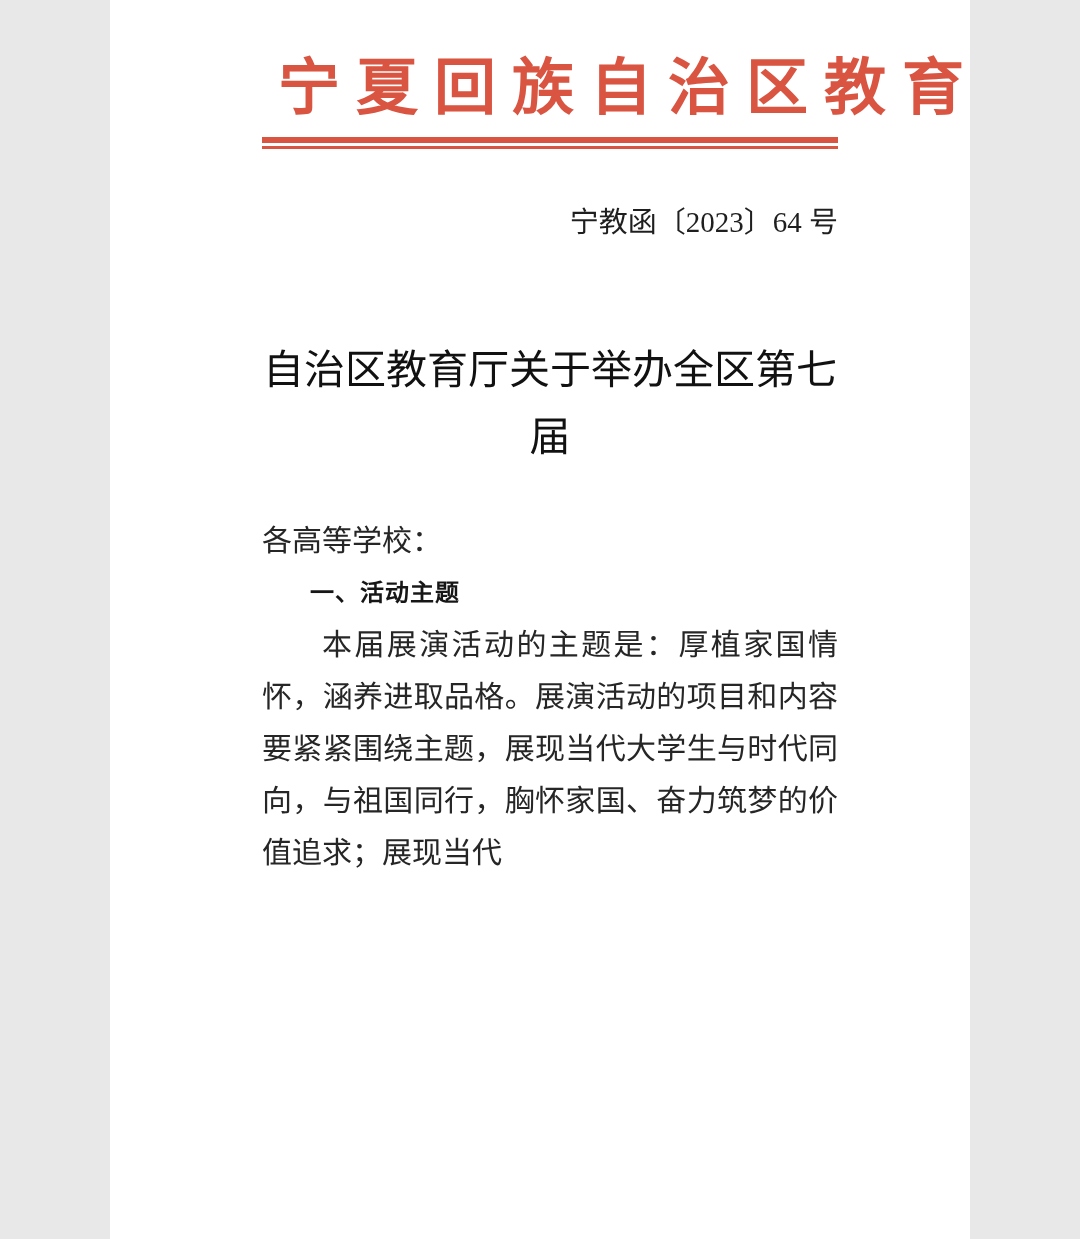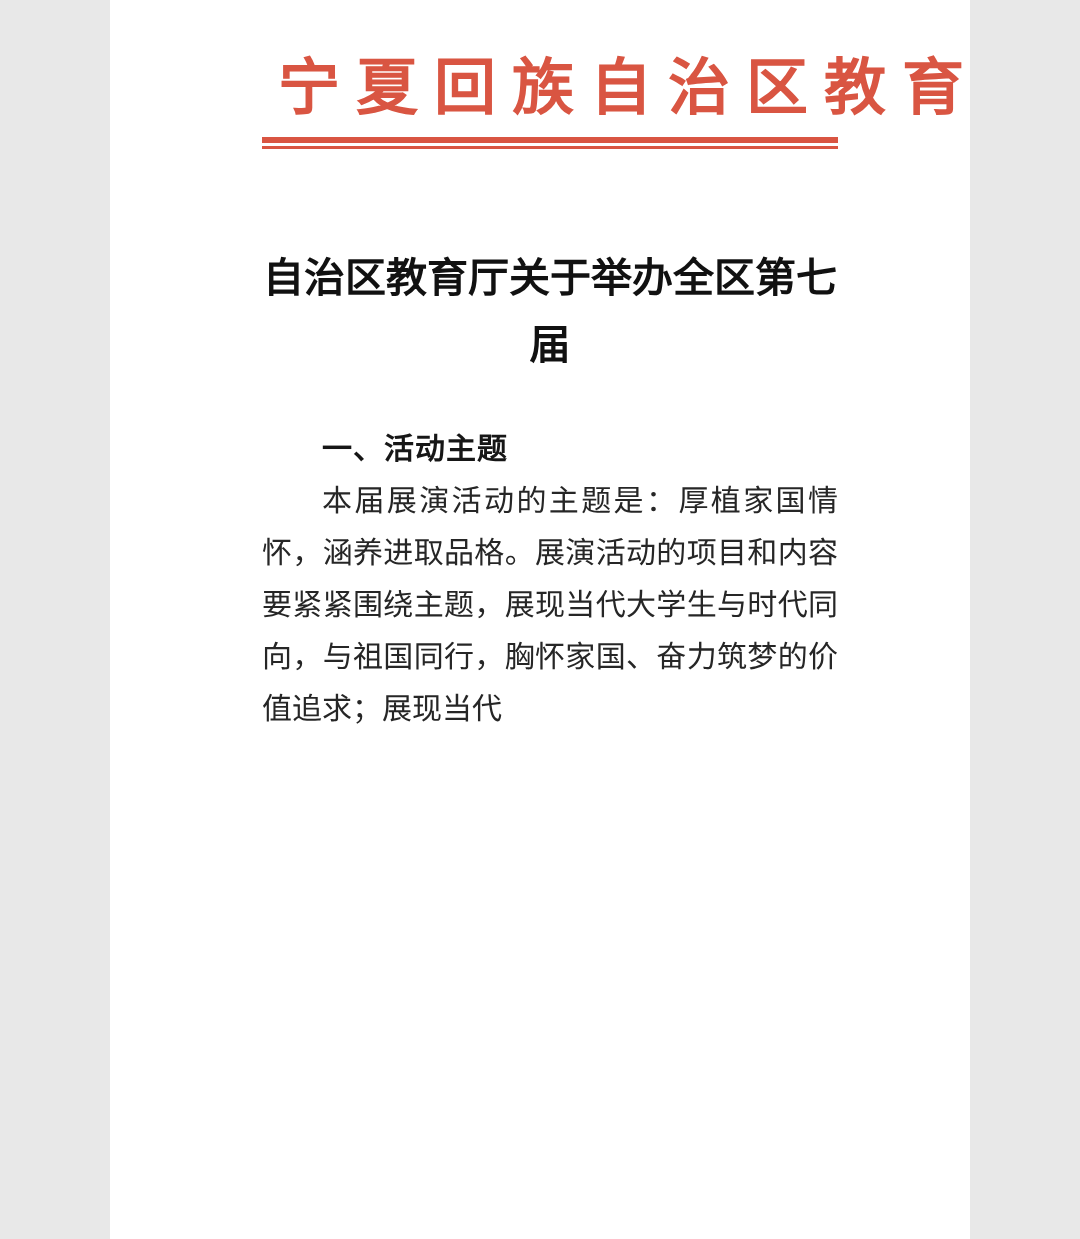--- a/index.html
+++ b/index.html
@@ -55,21 +55,21 @@
     margin-top: 54px;
     text-align: right;
     font-size: 29px;
     line-height: 38px;
     color: #1f1f1f;
   }
   
   .doc-title {
     margin-top: 96px;
     text-align: center;
-    font-weight: 700;
+    font-weight: 400;
     font-size: 41px;
     line-height: 67px;
     color: #111111;
     font-family: "Liberation Serif", "DejaVu Serif", serif;
   }
   
   .body-text {
     margin-top: 44px;
     font-size: 30px;
     line-height: 52px;
@@ -79,43 +79,45 @@
   .salutation {
     text-indent: 0;
   }
   .para {
     text-indent: 2em;
   }
   .section-heading {
     text-indent: 2em;
     font-weight: 700;
     font-family: "Liberation Sans", "DejaVu Sans", sans-serif;
-    font-size: 30px;
+    font-size: 24px;
     letter-spacing: 1px;
     color: #161616;
   }
 </style>
 </head>
 <body>
 
 <div class="page">
   <div class="content">
 
     <header class="letterhead">
       <h1 class="letterhead-title">宁夏回族自治区教育厅</h1>
       <div class="letterhead-divider">
         <div class="divider-thick"></div>
         <div class="divider-thin"></div>
       </div>
     </header>
 
+    <div class="doc-number">宁教函〔2023〕64 号</div>
 
     <h2 class="doc-title">
       <div>自治区教育厅关于举办全区第七届</div>
     </h2>
 
     <div class="body-text">
+      <p class="salutation">各高等学校：</p>
       <p class="section-heading">一、活动主题</p>
       <p class="para">本届展演活动的主题是：厚植家国情怀，涵养进取品格。展演活动的项目和内容要紧紧围绕主题，展现当代大学生与时代同向，与祖国同行，胸怀家国、奋力筑梦的价值追求；展现当代</p>
     </div>
 
   </div>
 </div>
 
 </body></html>

